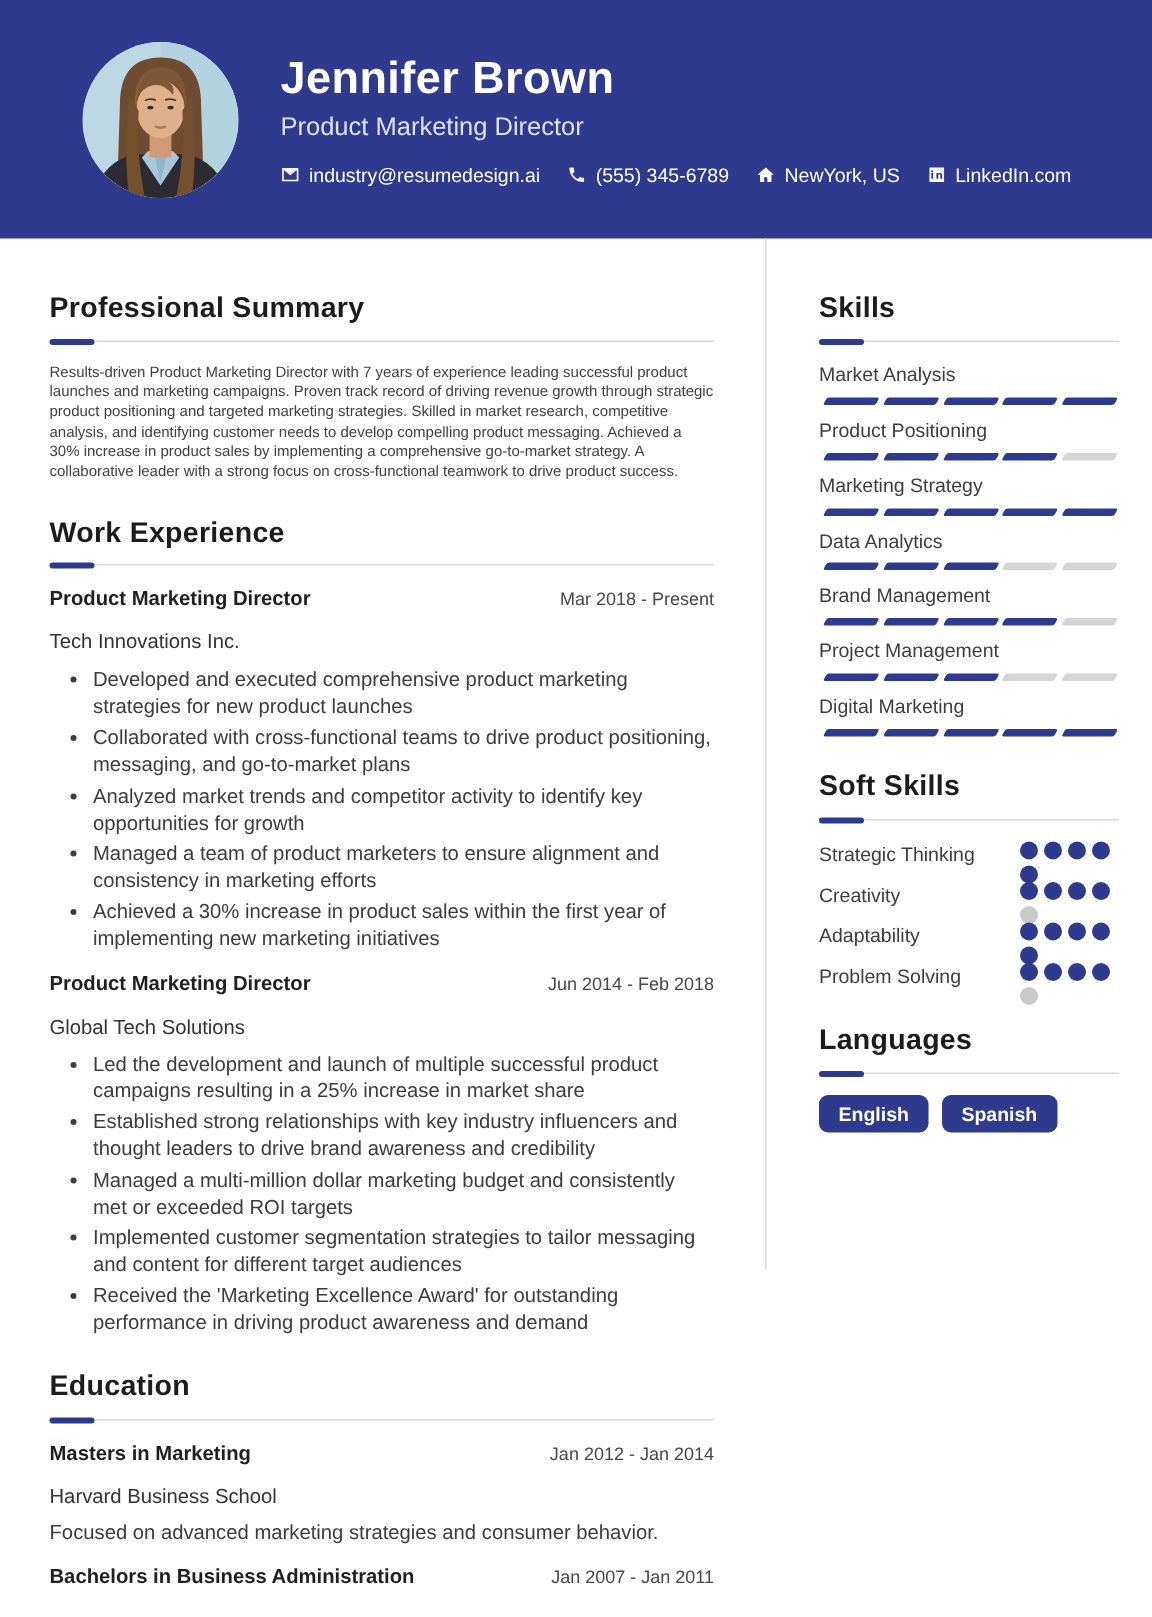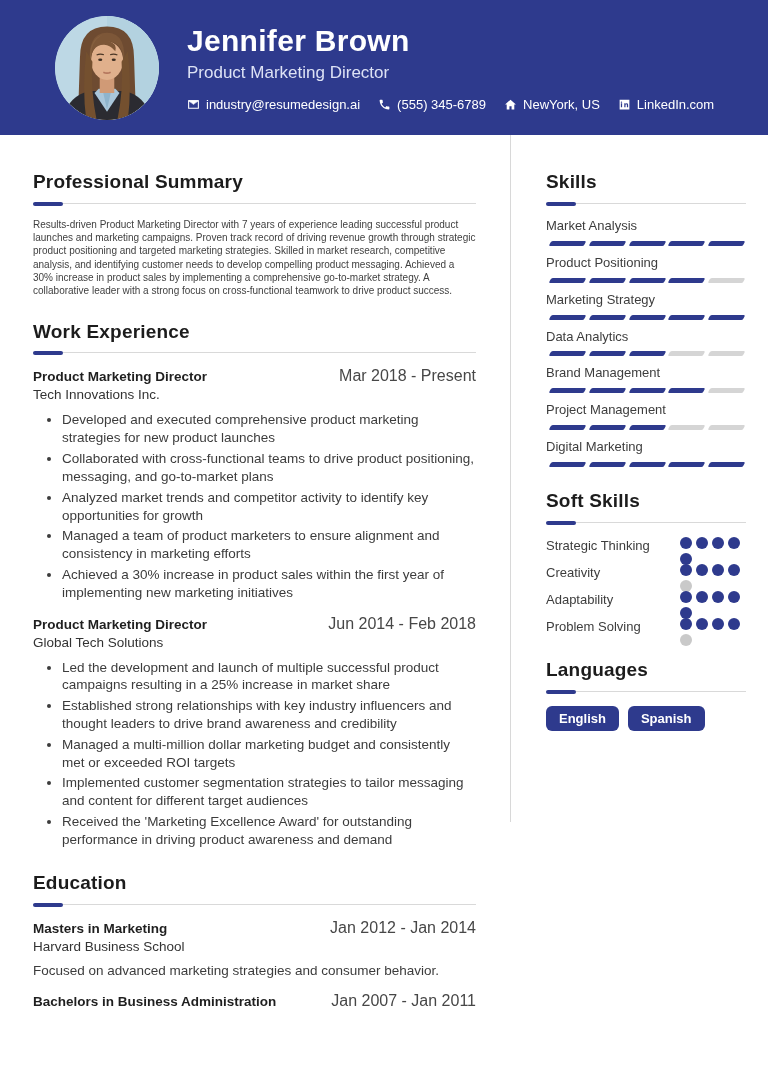--- a/index.html
+++ b/index.html
@@ -9,21 +9,21 @@
   }
   *{box-sizing:border-box;}
   html,body{margin:0;padding:0;}
   body{
     width:768px;height:1078px;overflow:hidden;background:#ffffff;
     font-family:"Liberation Sans",sans-serif;
     -webkit-font-smoothing:antialiased;
   }
   
   .header{
-    height:135px;background:var(--primary);
+    height:159px;background:var(--primary);
     display:flex;align-items:center;padding:0 14px 0 55px;
   }
   .avatar{
     width:104px;height:104px;border-radius:50%;overflow:hidden;flex-shrink:0;
     background:#bcd7e4;
   }
   .avatar svg{display:block;width:104px;height:104px;}
   .header-info{margin-left:28px;min-width:0;}
   .name{font-size:30px;font-weight:bold;color:#ffffff;letter-spacing:.3px;line-height:1.1;}
   .job-title-header{font-size:17px;color:#dde2f5;margin-top:6px;}
@@ -43,22 +43,22 @@
   .section-heading{font-size:19px;font-weight:bold;color:#1c1c1c;letter-spacing:.2px;line-height:1.15;}
   .rule{position:relative;height:4px;margin:9px 0 12px;}
   .rule .line{position:absolute;top:1px;left:0;right:0;height:1px;background:var(--rule);}
   .rule .accent{position:absolute;top:0;left:0;width:30px;height:4px;background:var(--primary);border-radius:2px;}
   .section{margin-top:0;}
   .section + .section{margin-top:23px;}
   .summary-text{font-size:10px;line-height:1.33;color:#3f3f3f;}
   
   .entry-head{display:flex;justify-content:space-between;align-items:baseline;margin-top:2px;}
   .entry-title{font-size:13.5px;font-weight:bold;color:#1f1f1f;}
-  .entry-dates{font-size:16px;color:#474747;flex-shrink:0;margin-left:12px;}
-  .entry-sub{font-size:13.5px;color:#333333;margin-top:2px;}
+  .entry-dates{font-size:12px;color:#474747;flex-shrink:0;margin-left:12px;}
+  .entry-sub{font-size:13.5px;color:#333333;margin-top:14px;}
   ul.bullets{margin:9px 0 13px;padding-left:29px;list-style:disc;}
   ul.bullets li{font-size:13.5px;color:#3c3c3c;line-height:1.32;margin-bottom:3px;}
   .edu-desc{font-size:13.5px;color:#3c3c3c;margin:8px 0 13px;line-height:1.32;}
   
   .skill-item{margin-bottom:9px;}
   .skill-name{font-size:13px;color:#3d3d3d;line-height:1.3;}
   .segbar{display:flex;gap:5px;margin-top:6px;padding:0 2px 0 4px;}
   .seg{height:5px;flex:1;background:var(--track);transform:skewX(-28deg);border-radius:1.5px;}
   .seg.fill{background:var(--primary);}
   .soft-row{display:flex;align-items:flex-start;margin-bottom:9px;}

